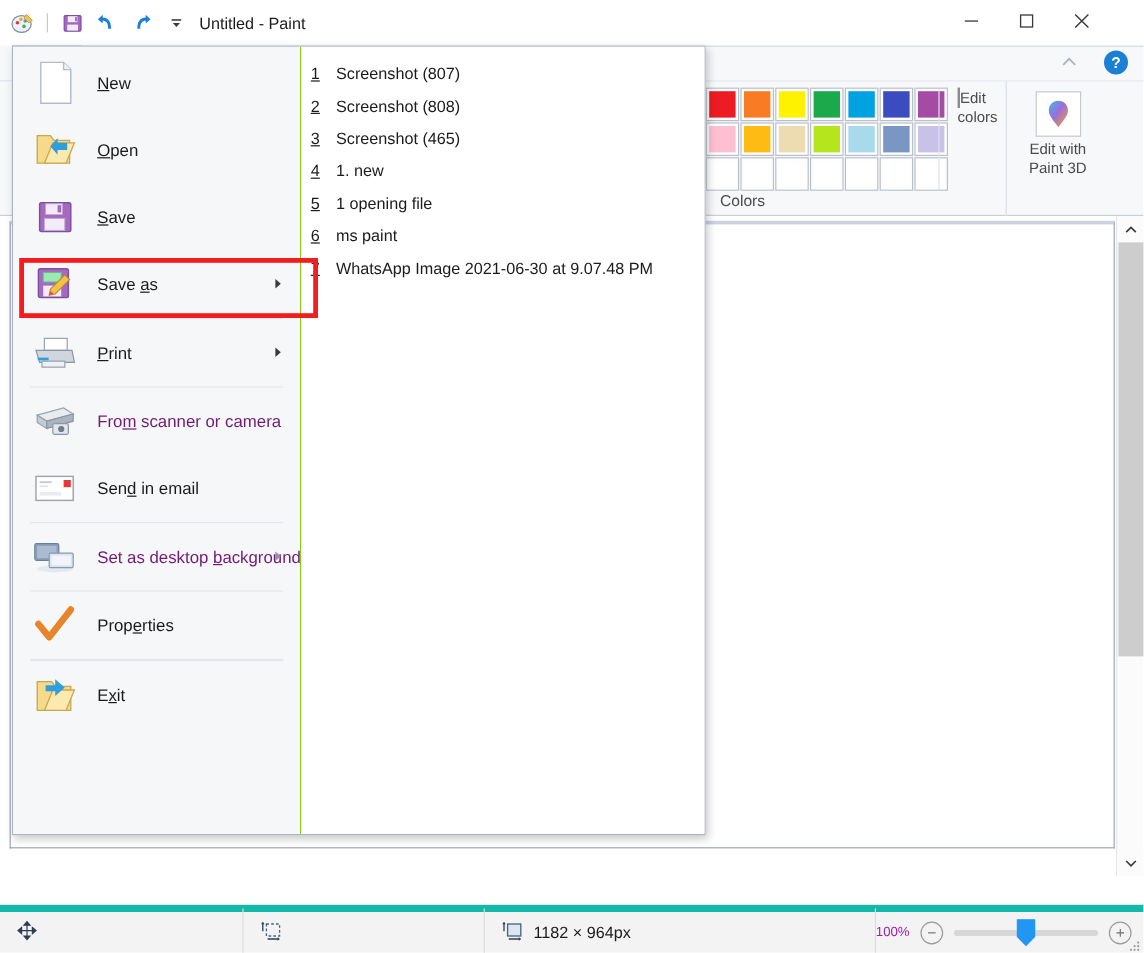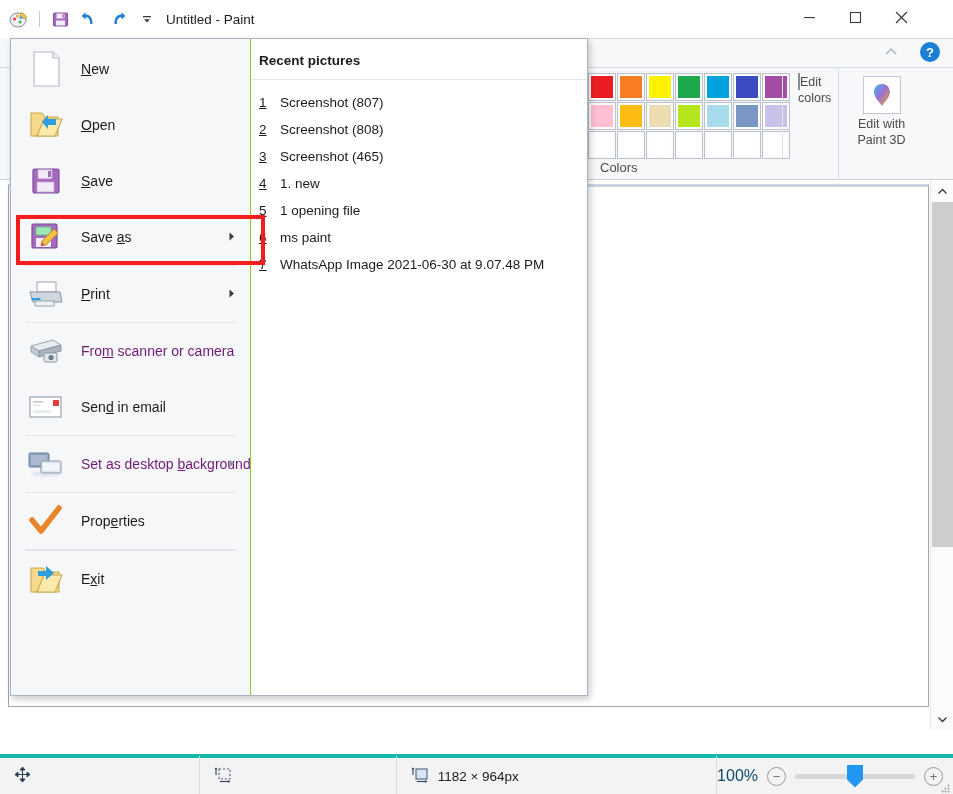--- a/index.html
+++ b/index.html
@@ -100,31 +100,31 @@
   }
   
   #vscroll{ position:absolute; right:0; top:0; width:23px; height:550px; background:#fbfbfb; border-left:1px solid #e6e6e6;}
   .sb-arrow{ width:23px; height:22px; display:flex; align-items:center; justify-content:center; background:#fbfbfb;}
   #vthumb{ position:absolute; left:1px; top:22px; width:21px; height:345px; background:#cdcdcd; }
   #vscroll .bot{ position:absolute; bottom:0; left:0; }
 
   
   #statusbar{
     position:absolute; left:0; top:754px; width:953px; height:40px;
-    background:#f3f3f3; border-top:4px solid #14b8a6;
+    background:#f3f3f3; border-top:6px solid #14b8a6;
     display:flex; align-items:center;
   }
   .st-cell{ height:40px; display:flex; align-items:center; padding:0 14px; }
   .st-div{ width:1px; height:40px; background:#dcdcdc; }
   #st-pos{ width:205px; }
   #st-sel{ width:202px; }
   #st-size{ width:330px; gap:8px; }
   #st-size .txt{ font-size:13.5px; color:#1b1b1b; }
   #zoomwrap{ margin-left:auto; display:flex; align-items:center; gap:9px; padding-right:10px;}
-  #zoom-pct{ font-size:16px; color:#0c4a6e; }
+  #zoom-pct{ font-size:11px; color:#a21caf; }
   .zbtn{ width:19px; height:19px; border-radius:50%; border:1px solid #9a9a9a; background:#f3f3f3;
          display:flex; align-items:center; justify-content:center; color:#6f6f6f; font-size:13px; line-height:1;}
   #ztrack{ position:relative; width:120px; height:5px; background:#d7d7d7; border-radius:2px; }
   #zthumb{ position:absolute; left:52px; top:-9px; width:16px; height:23px; background:#2196f3;
            clip-path:polygon(0 0,100% 0,100% 65%,50% 100%,0 65%); }
   #grip{ position:absolute; right:3px; bottom:3px; width:10px; height:10px; }
 
   
   #filemenu{
     position:absolute; left:10px; top:38px; width:578px; height:658px;
@@ -553,21 +553,20 @@
           <path d="M10 9 L18 9 L18 4 L26 11 L18 18 L18 14 L10 14 Z" fill="#2f9ede"></path>
         </svg>
       </span>
       <span class="lbl">E<span class="ul">x</span>it</span>
     </div>
   </div>
 
   <div id="save-highlight"></div>
 
   <div id="menu-right">
-    <div id="recent-title">Recent pictures</div>
     <ul id="recent-list">
       <li>
         <span class="num">1</span>
         <span class="nm">Screenshot (807)</span>
       </li>
       <li>
         <span class="num">2</span>
         <span class="nm">Screenshot (808)</span>
       </li>
       <li>

